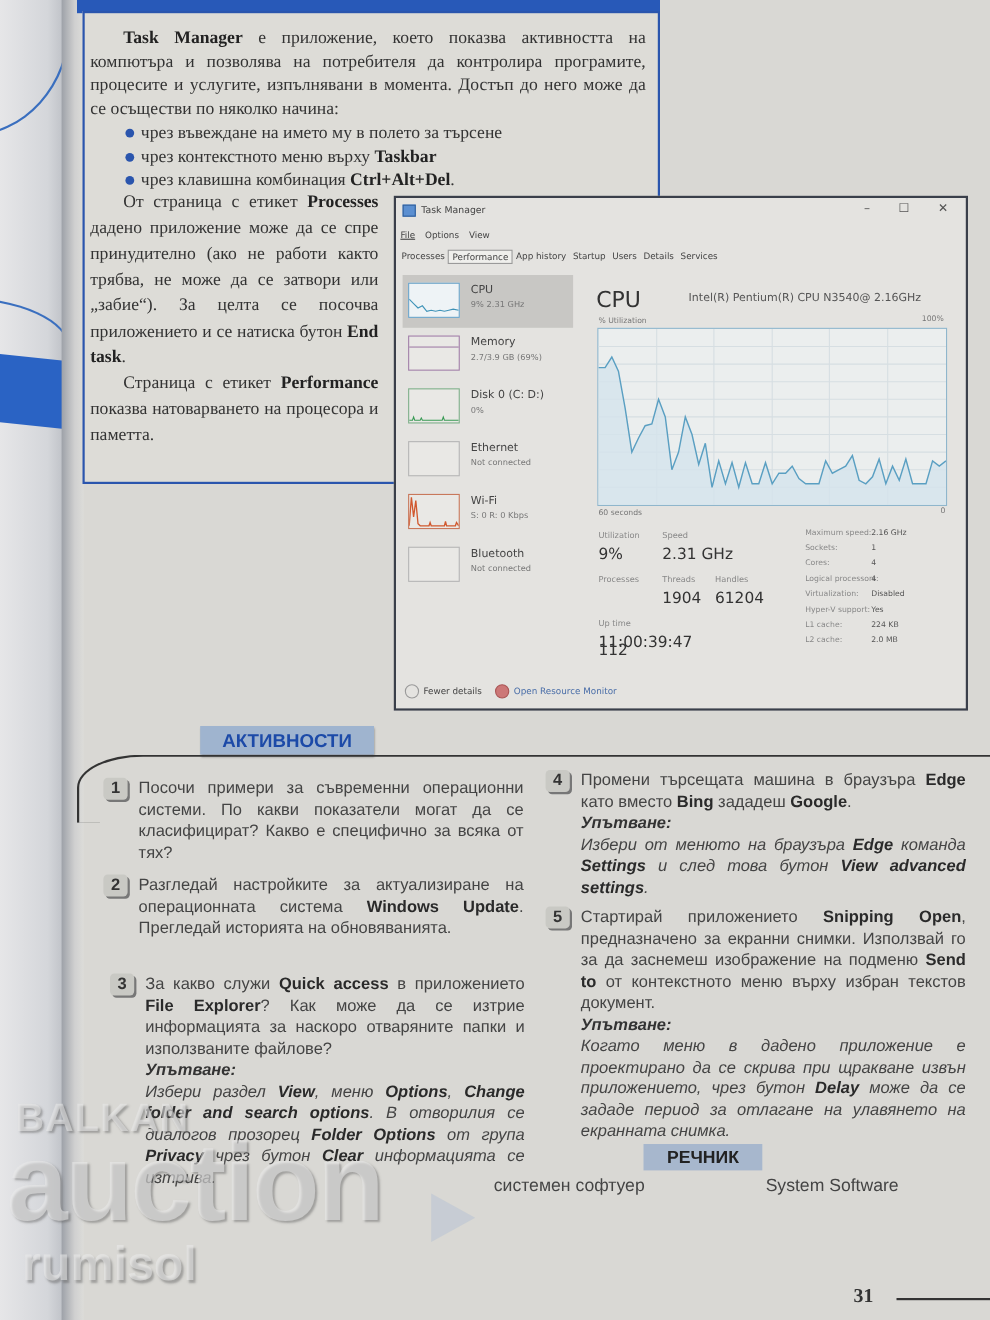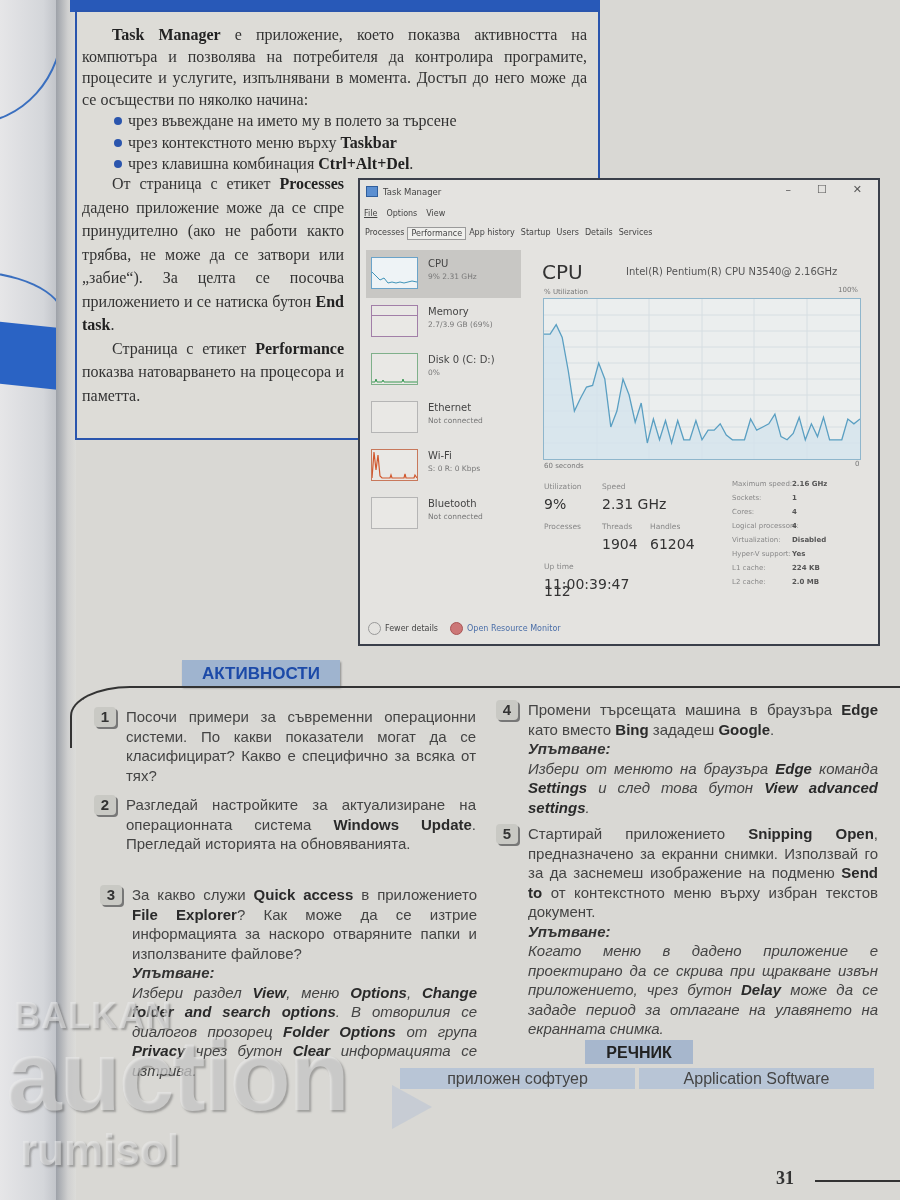--- a/index.html
+++ b/index.html
@@ -77,21 +77,21 @@
   .tm-main-title { position: absolute; left: 182px; top: 80px; font-size: 20px; color: #333; }
   .tm-cpu-model { position: absolute; left: 266px; top: 86px; font-size: 10px; color: #555; }
   .tm-util-label { position: absolute; left: 184px; top: 108px; font-size: 7px; color: #777; }
   .tm-100 { position: absolute; left: 478px; top: 106px; font-size: 7px; color: #777; }
   .tm-graph { position: absolute; left: 183px; top: 118px; width: 316px; height: 160px; border: 1px solid #8fb6cc; background: #ebeeee; }
   .tm-60s { position: absolute; left: 184px; top: 282px; font-size: 7px; color: #777; }
   .tm-0 { position: absolute; left: 495px; top: 280px; font-size: 7px; color: #777; }
   .tm-stat-lbl { position: absolute; font-size: 7.5px; color: #888; }
   .tm-stat-val { position: absolute; font-size: 14px; color: #333; }
   .tm-spec-lbl { position: absolute; left: 372px; font-size: 7px; color: #888; }
-  .tm-spec-val { position: absolute; left: 432px; font-size: 7px; color: #555; font-weight: bold; }
+  .tm-spec-val { position: absolute; left: 432px; font-size: 7px; color: #555; }
   .tm-footer { position: absolute; left: 8px; top: 442px; font-size: 8px; display: flex; gap: 12px; align-items: center; }
   .tm-footer .ico { display: inline-block; width: 11px; height: 11px; border-radius: 50%; vertical-align: middle; margin-right: 4px; }
   .ico-fewer { border: 1px solid #999; }
   .ico-res { background: #c77; border: 1px solid #a55; }
   .tm-link { color: #4a6ea8; }
 
   
   .act-header {
     position: absolute; left: 182px; top: 660px; width: 158px; height: 26px;
     background: #9fb4cf; box-shadow: 1px 2px 2px #888;
@@ -327,23 +327,23 @@
 <div class="activity" style="left:528px; top:824px; width:350px;">
   <span class="num">5</span>
   <span>Стартирай приложението </span><b>Snipping Open</b><span>, предназначено за екранни снимки. Използвай го за да заснемеш изображение на подменю </span><b>Send to</b><span> от контекстното меню върху избран текстов документ.</span><br>
   <span class="hint-title">Упътване</span><span class="hint-title">:</span><br>
   <span class="hint"><span>Когато меню в дадено приложение е проектирано да се скрива при щракване извън приложението, чрез бутон </span><b>Delay</b><span> може да се зададе период за отлагане на улавянето на екранната снимка.</span></span>
 </div>
 
 <div class="dict-title">РЕЧНИК</div>
 <div class="dict-arrow"></div>
 <div class="dict">
-  <div class="dict-row r2">
-    <div class="dict-cell">приложен софтуер</div>
-    <div class="dict-cell">Application Software</div>
+  <div class="dict-row r1">
+    <div class="dict-cell">системен софтуер</div>
+    <div class="dict-cell">System Software</div>
   </div>
 </div>
 
 <div class="page-num">31</div>
 <div class="page-line"></div>
 
 <div class="wm wm1">BALKAN</div>
 <div class="wm wm2">auction</div>
 <div class="wm wm3">rumisol</div>
 

